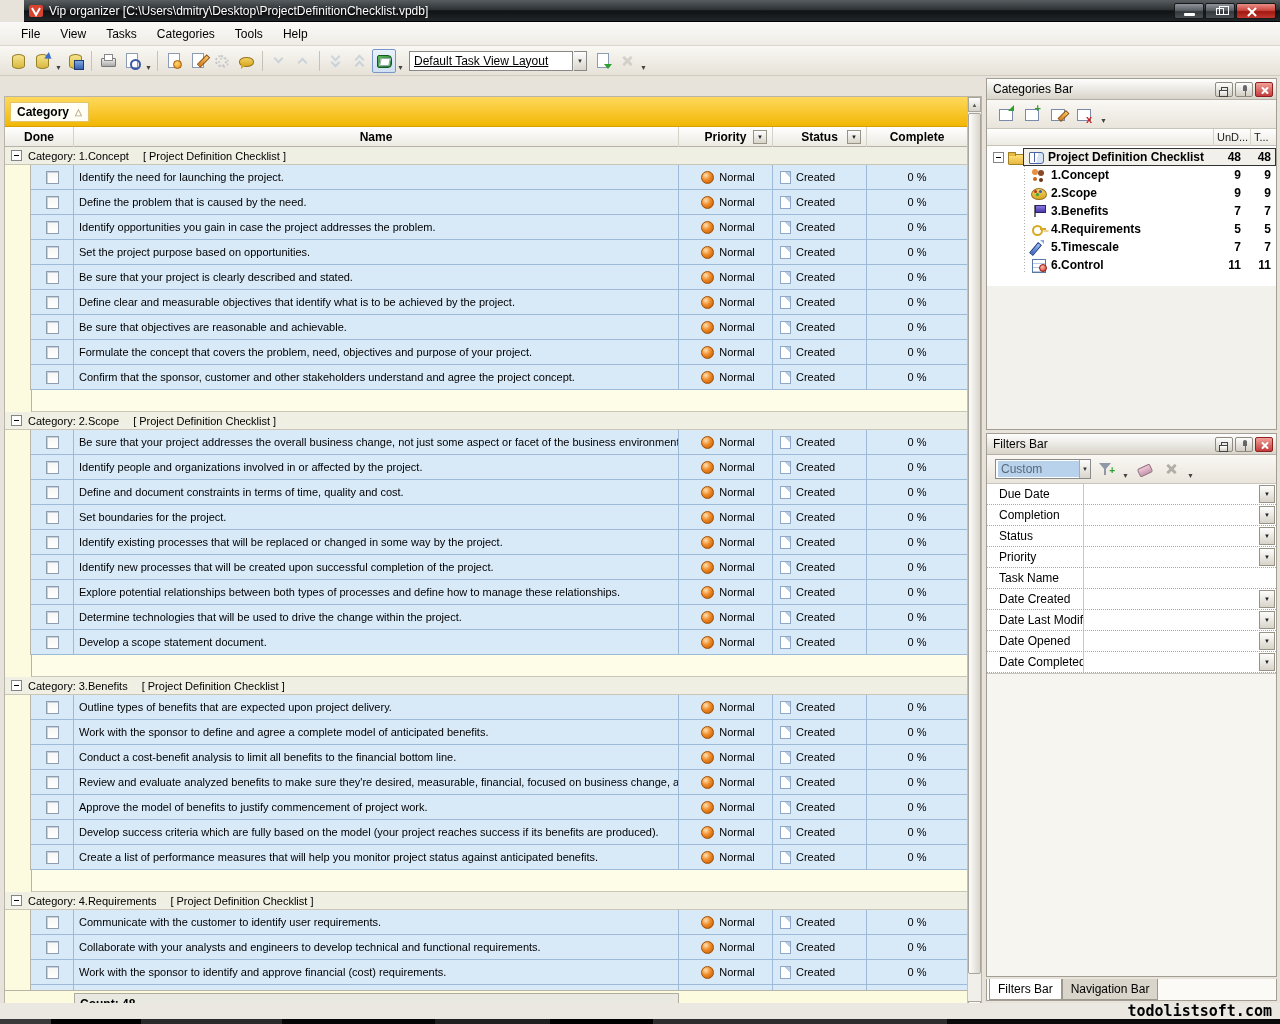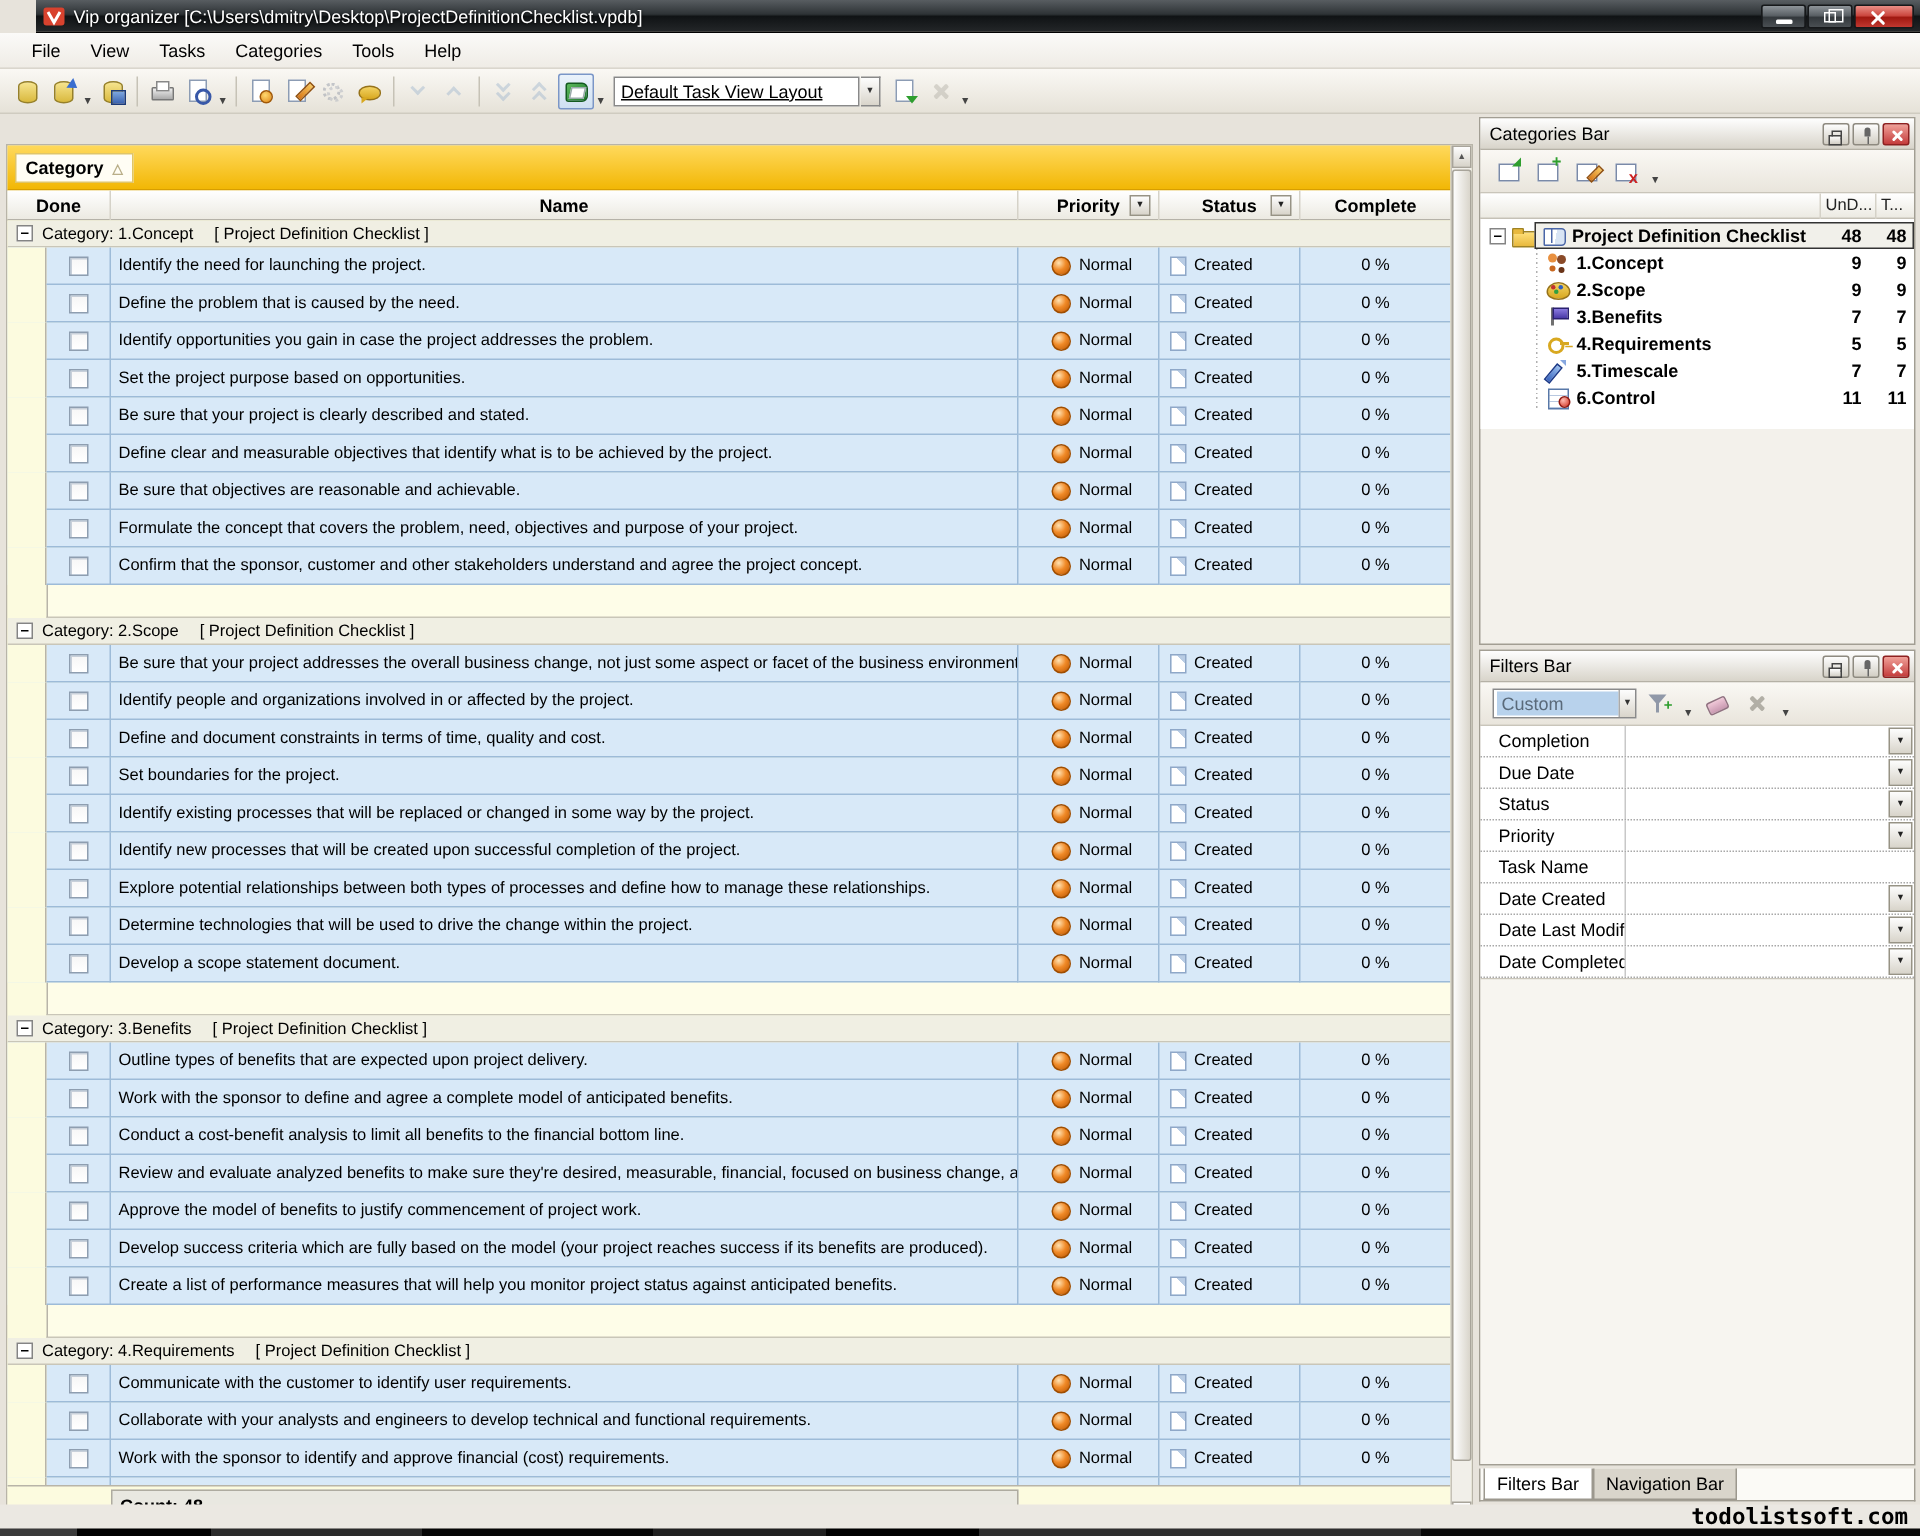--- a/index.html
+++ b/index.html
@@ -996,26 +996,26 @@
           <span class="pt-icon">
               <span class="ic ic-eraser"></span>
             </span>
           <span class="pt-icon">
               <span class="ic ic-xgrey"></span>
             </span>
           <span class="tb-caret">▼</span>
         </div>
         <div class="filter-grid" id="filter-grid">
             <div class="filter-row">
-    <span class="filter-label">Completion</span>
+    <span class="filter-label">Due Date</span>
     <span class="filter-value"></span>
     <span class="filter-dd">▼</span>
   </div>
             <div class="filter-row">
-    <span class="filter-label">Due Date</span>
+    <span class="filter-label">Completion</span>
     <span class="filter-value"></span>
     <span class="filter-dd">▼</span>
   </div>
             <div class="filter-row">
     <span class="filter-label">Status</span>
     <span class="filter-value"></span>
     <span class="filter-dd">▼</span>
   </div>
             <div class="filter-row">
     <span class="filter-label">Priority</span>
@@ -1031,20 +1031,25 @@
     <span class="filter-label">Date Created</span>
     <span class="filter-value"></span>
     <span class="filter-dd">▼</span>
   </div>
             <div class="filter-row">
     <span class="filter-label">Date Last Modified</span>
     <span class="filter-value"></span>
     <span class="filter-dd">▼</span>
   </div>
             <div class="filter-row">
+    <span class="filter-label">Date Opened</span>
+    <span class="filter-value"></span>
+    <span class="filter-dd">▼</span>
+  </div>
+            <div class="filter-row">
     <span class="filter-label">Date Completed</span>
     <span class="filter-value"></span>
     <span class="filter-dd">▼</span>
   </div>
           </div>
         <div class="filters-body"></div>
       </div>
 
       <div class="rtabs" id="rtabs">
           <span class="rtab active">Filters Bar</span>

